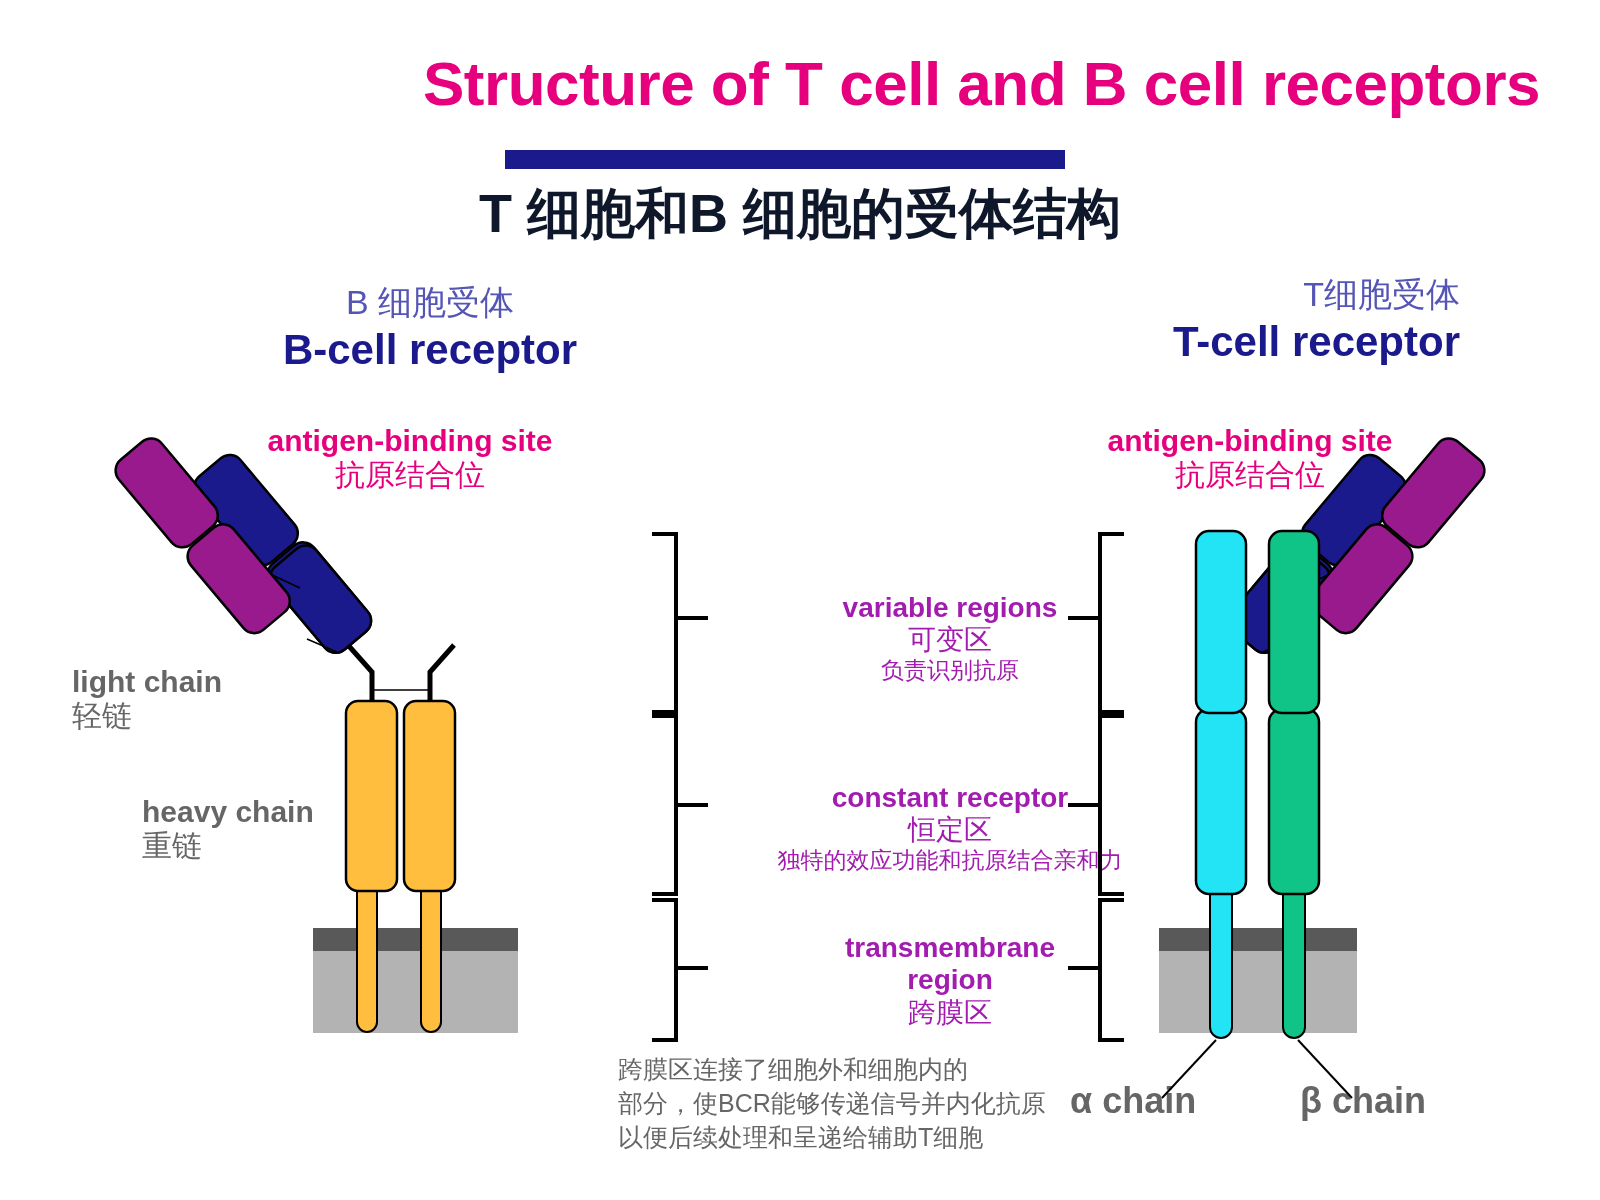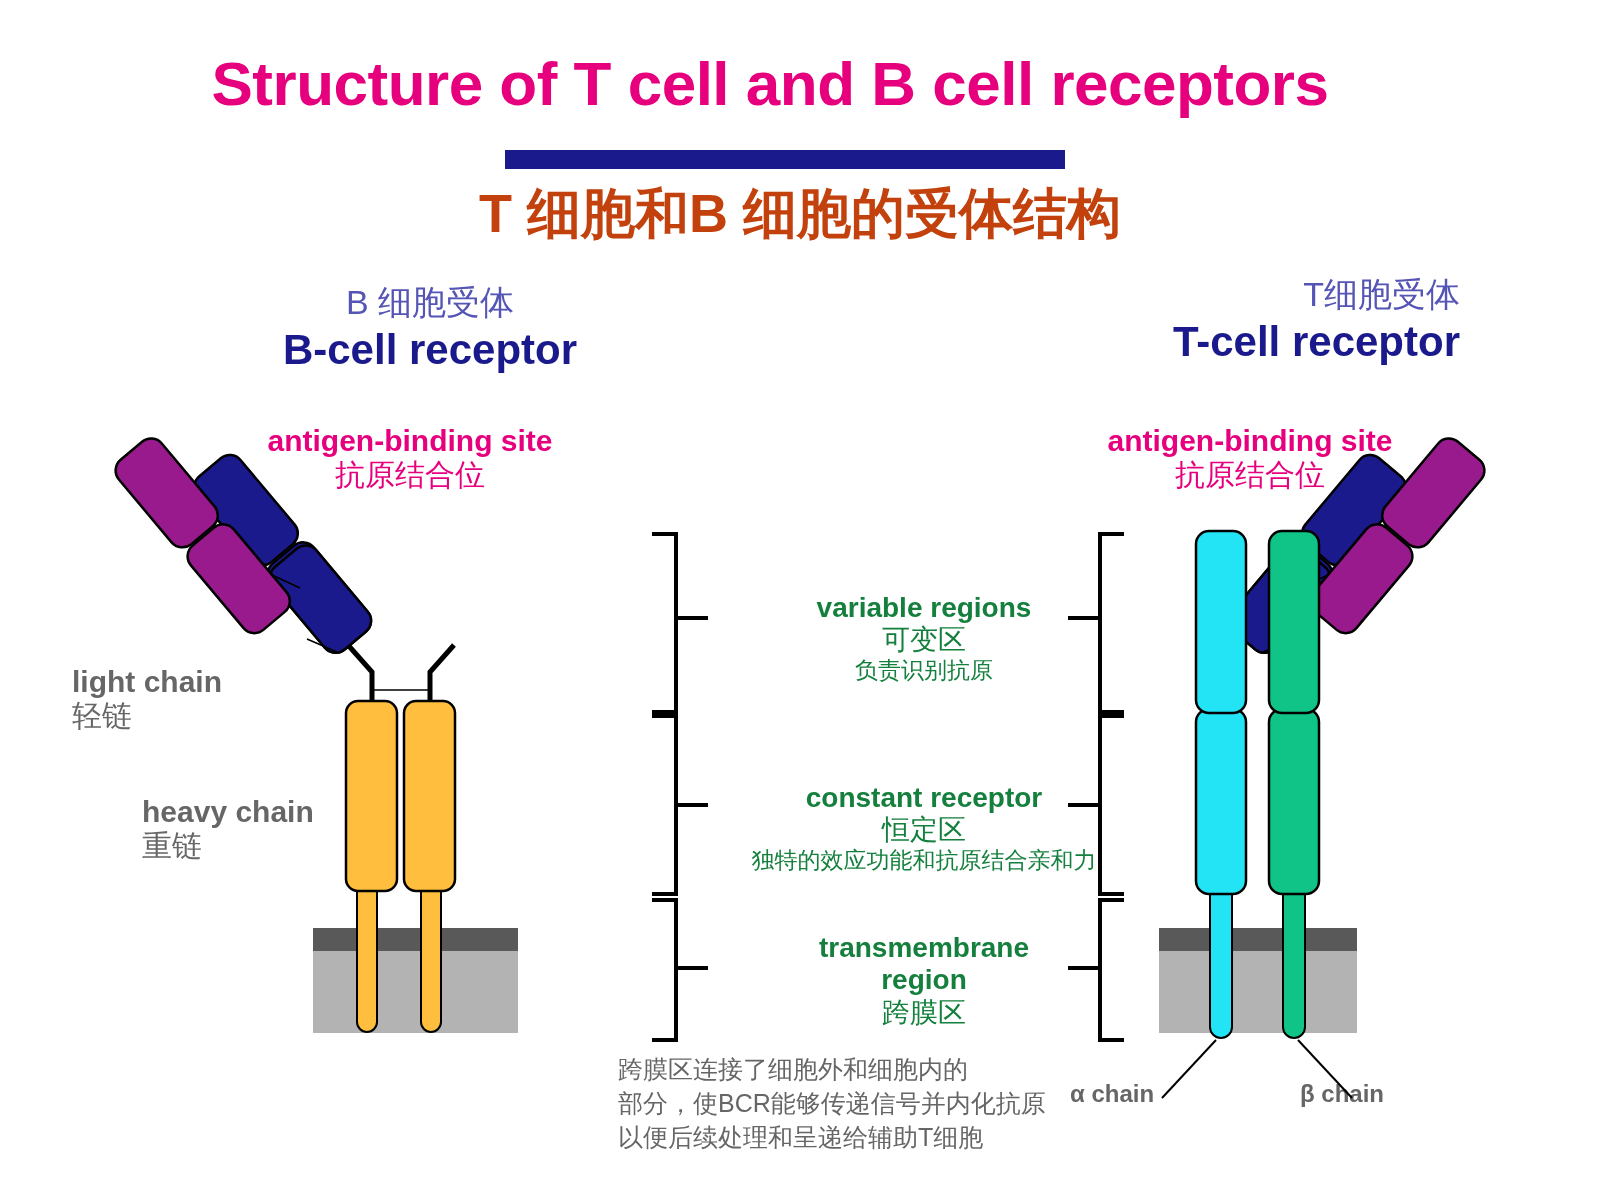--- a/index.html
+++ b/index.html
@@ -1,25 +1,25 @@
 <!DOCTYPE html>
 <html><head>
 <meta charset="utf-8">
 <style>
   html,body{margin:0;padding:0;background:#ffffff;}
   body{width:1600px;height:1200px;position:relative;overflow:hidden;
        font-family:"Liberation Sans","DejaVu Sans",sans-serif;}
   .abs{position:absolute;}
 
   
-  #title-en{left:0;top:48px;width:1540px;text-align:center;
+  #title-en{left:0;top:48px;width:1540px;text-align:right;
             font-size:62px;font-weight:bold;color:#e6007e;letter-spacing:-0.5px;}
   #title-rule{left:505px;top:150px;width:560px;height:19px;background:#1a1a8c;}
   #title-zh{left:0;top:178px;width:1600px;text-align:center;
-            font-size:54px;font-weight:bold;color:#c2410c;}
+            font-size:54px;font-weight:bold;color:#0f172a;}
 
   
   .recv-zh{font-size:34px;color:#5555b5;font-weight:normal;}
   .recv-en{font-size:42px;color:#1a1a8c;font-weight:bold;}
   #bcr-head{left:120px;top:272px;width:620px;text-align:center;margin-top:8px;}
   #tcr-head{left:900px;top:272px;width:560px;text-align:right;}
 
   
   .abs-label{text-align:center;color:#e6007e;}
   .abs-en{font-size:30px;font-weight:bold;line-height:1.12;}
@@ -28,32 +28,32 @@
   #tcr-ab{left:1000px;top:424px;width:500px;}
 
   
   .chain-lbl{color:#666666;}
   .chain-en{font-size:30px;font-weight:bold;line-height:1.14;}
   .chain-zh{font-size:30px;font-weight:normal;line-height:1.14;}
   #light-chain{left:72px;top:665px;}
   #heavy-chain{left:142px;top:795px;}
 
   
-  .region{color:#15803d;text-align:center;width:400px;left:724px;}
+  .region{color:#a21caf;text-align:center;width:400px;left:750px;}
   .region .en{font-size:28px;font-weight:bold;line-height:1.16;}
   .region .zh{font-size:28px;line-height:1.16;}
   .region .zh-sm{font-size:23px;line-height:1.2;}
   #reg-variable{top:592px;}
   #reg-constant{top:782px;}
   #reg-trans{top:932px;}
   #tm-note{left:618px;top:1035px;width:520px;color:#666666;
            font-size:25px;line-height:1.35;text-align:left;margin-top:18px;}
 
   
-  .greek-lbl{color:#666666;font-size:24px;font-weight:bold;}
+  .greek-lbl{color:#666666;font-size:36px;font-weight:bold;}
   #alpha-lbl{left:1070px;top:1080px;}
   #beta-lbl{left:1300px;top:1080px;}
 
   
   #art{left:0;top:0;}
 </style>
 </head>
 <body>
 
 <div class="abs" id="title-en">Structure of T cell and B cell receptors</div>

